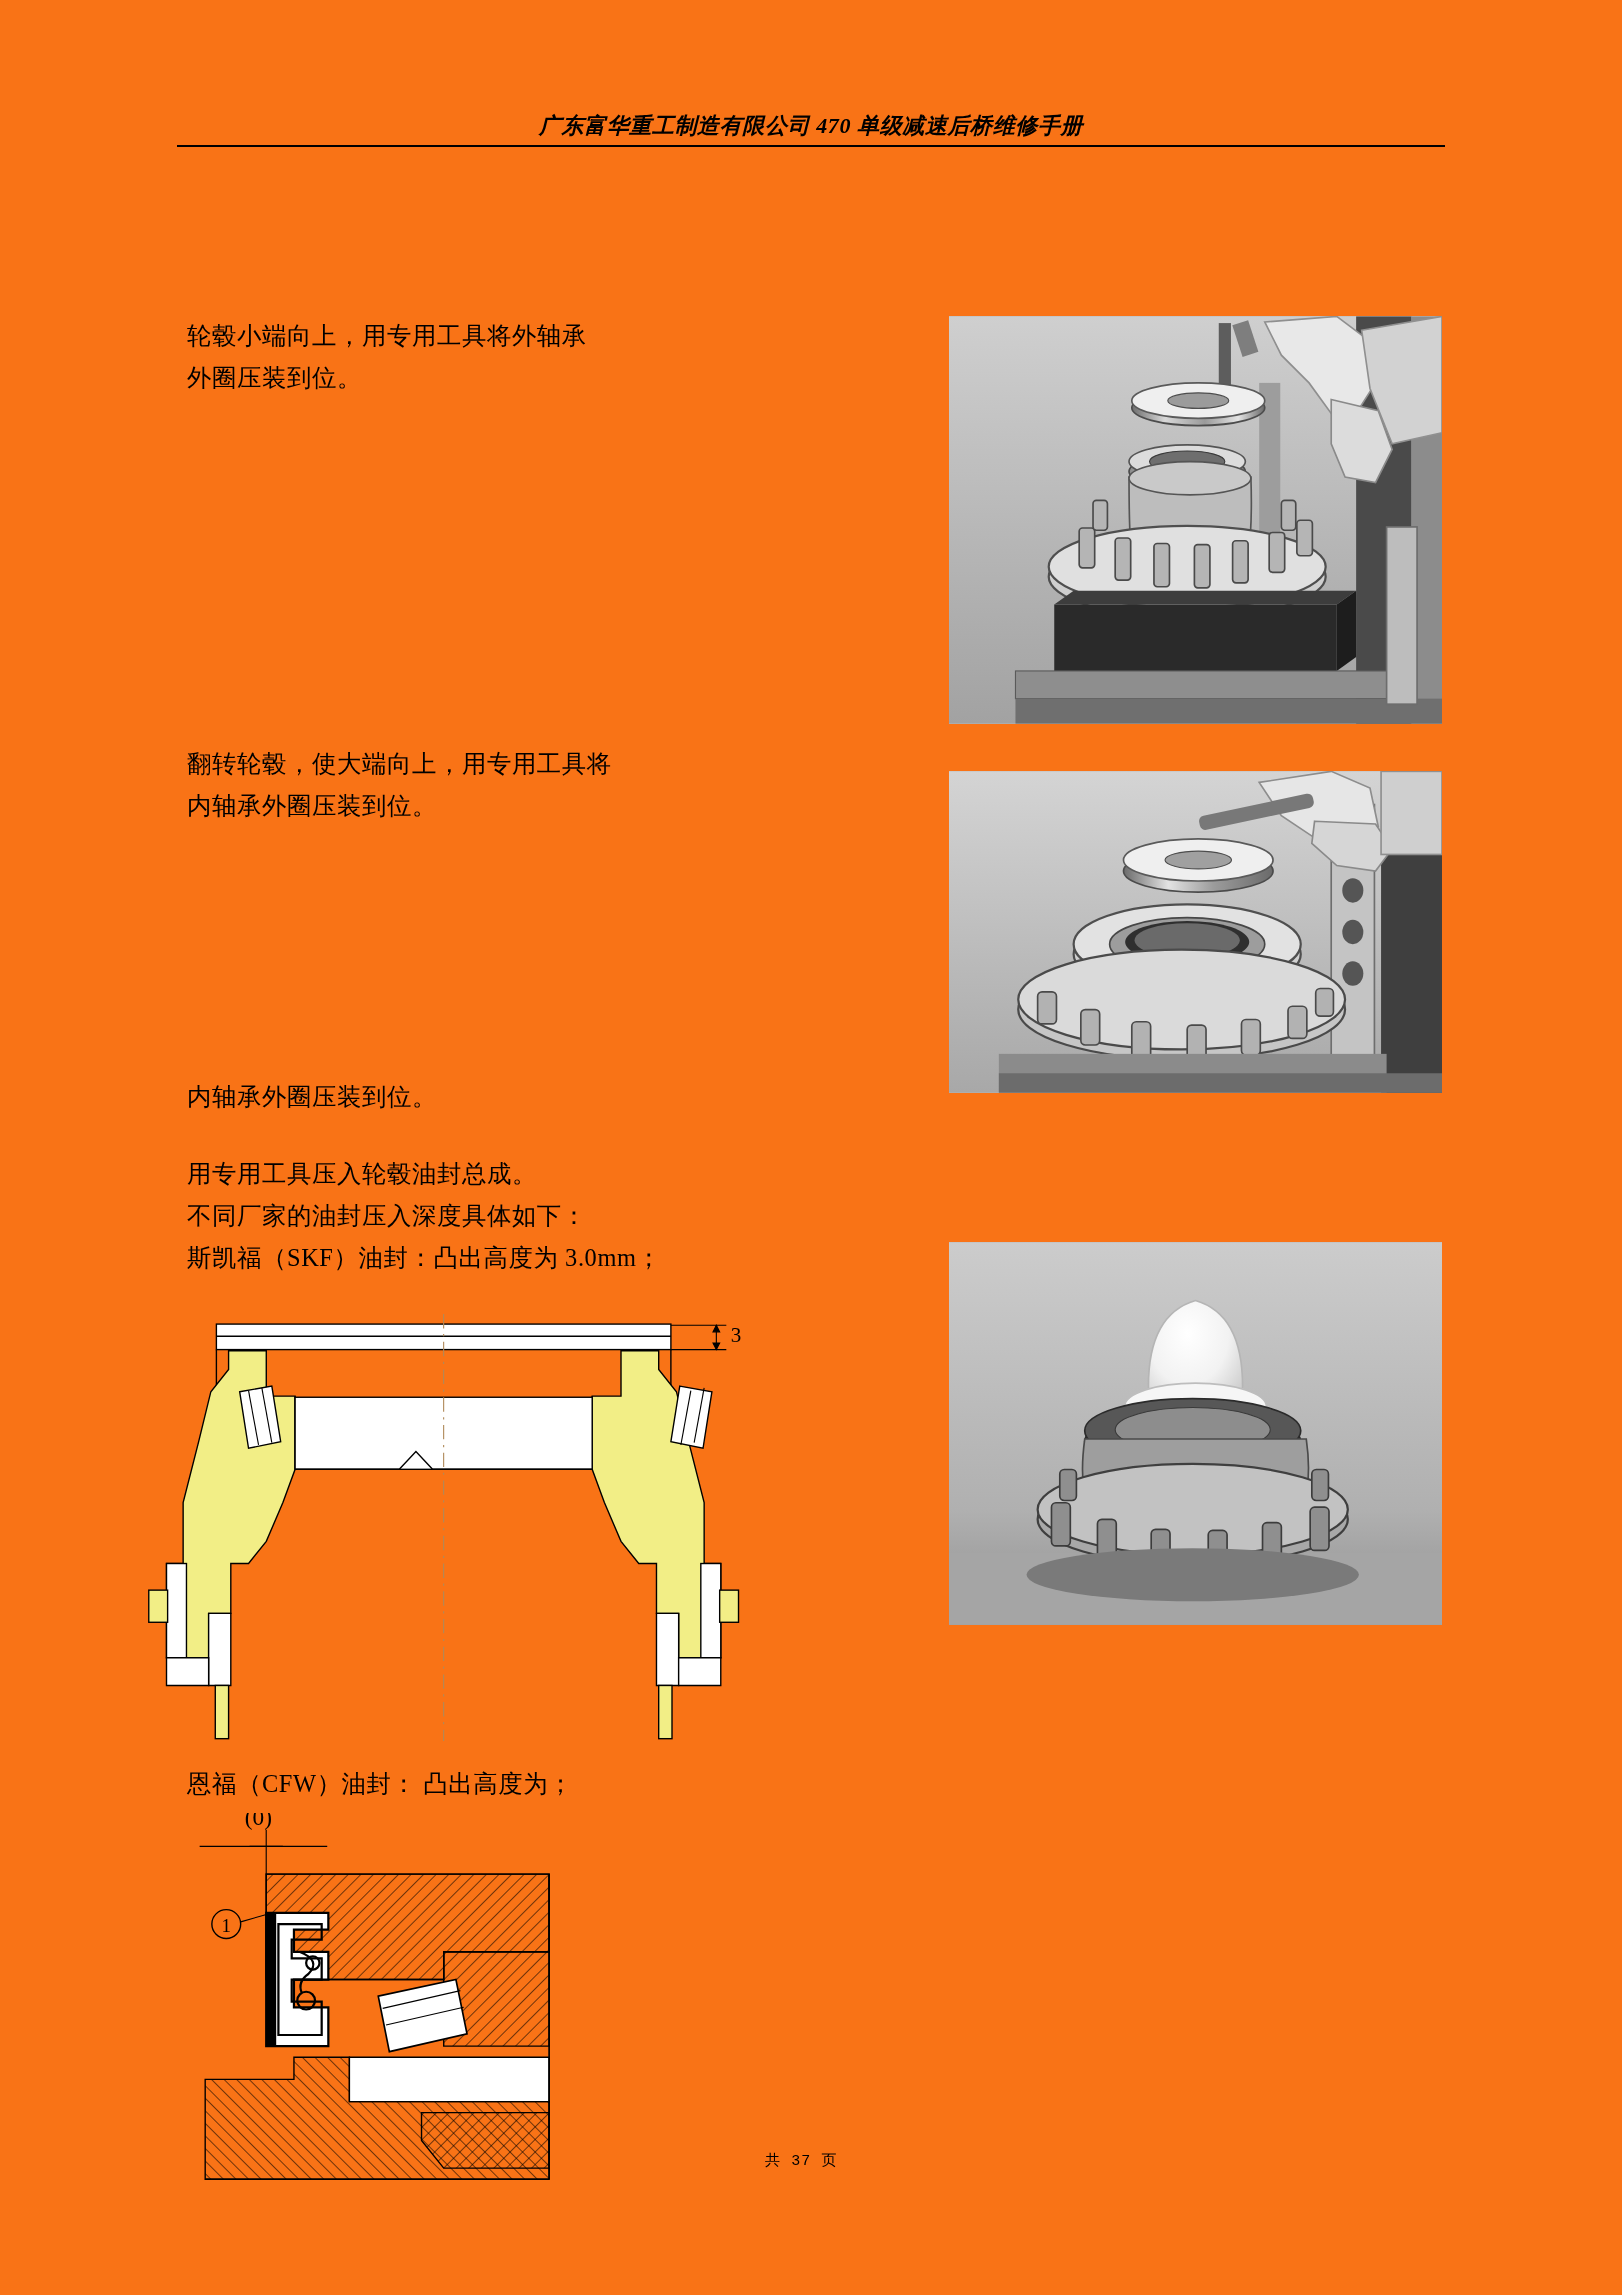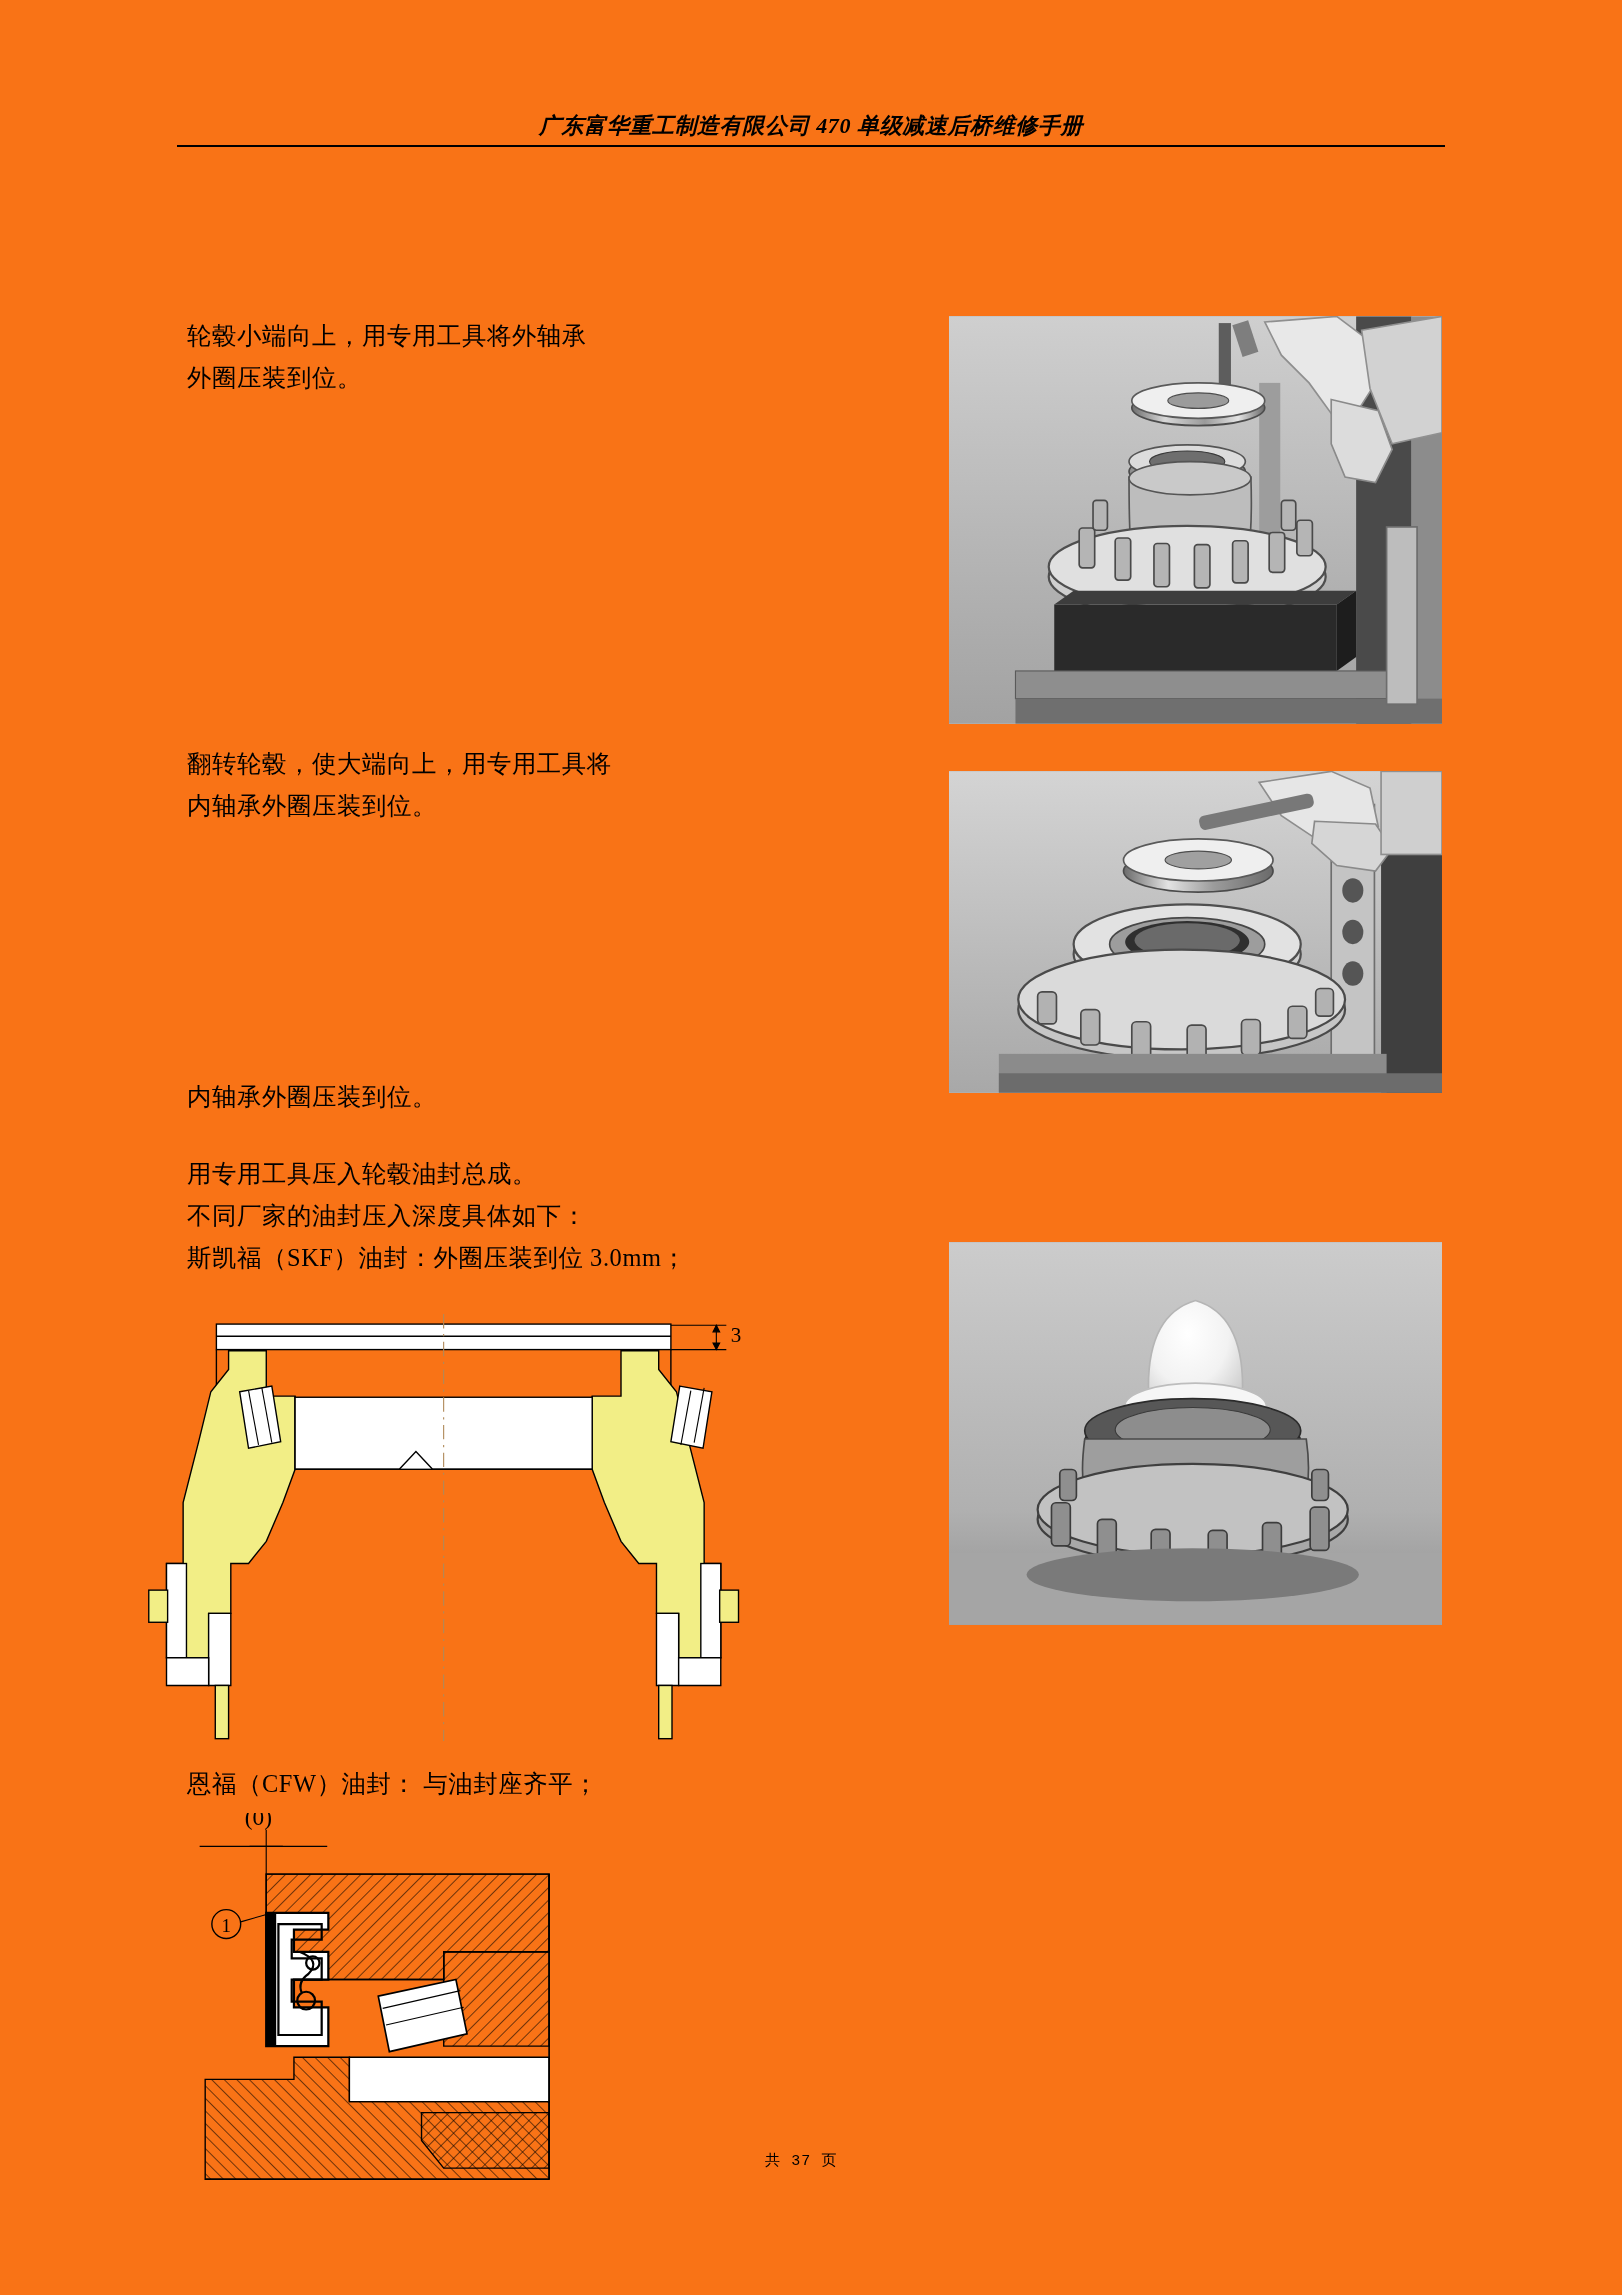--- a/index.html
+++ b/index.html
@@ -99,22 +99,22 @@
   </div>
   <div class="header-rule"></div>
 
   <div class="para p2">翻转轮毂，使大端向上，用专用工具将
 内轴承外圈压装到位。</div>
   <div class="para p1">轮毂小端向上，用专用工具将外轴承
 外圈压装到位。</div>
   <div class="para p3">内轴承外圈压装到位。</div>
   <div class="para p4">用专用工具压入轮毂油封总成。
 不同厂家的油封压入深度具体如下：
-斯凯福（SKF）油封：外圈压装到位 3.0mm；</div>
-  <div class="para p5">恩福（CFW）油封：  与油封座齐平；</div>
+斯凯福（SKF）油封：凸出高度为 3.0mm；</div>
+  <div class="para p5">恩福（CFW）油封：  凸出高度为；</div>
 
   <div class="photo photo-1">
     <svg viewBox="0 0 890 735" width="493" height="408" xmlns="http://www.w3.org/2000/svg">
       <defs>
         <linearGradient id="metalA" x1="0" y1="0" x2="1" y2="0">
           <stop offset="0%" stop-color="#6e6e6e"></stop>
           <stop offset="25%" stop-color="#d8d8d8"></stop>
           <stop offset="55%" stop-color="#9a9a9a"></stop>
           <stop offset="80%" stop-color="#e4e4e4"></stop>
           <stop offset="100%" stop-color="#6a6a6a"></stop>

